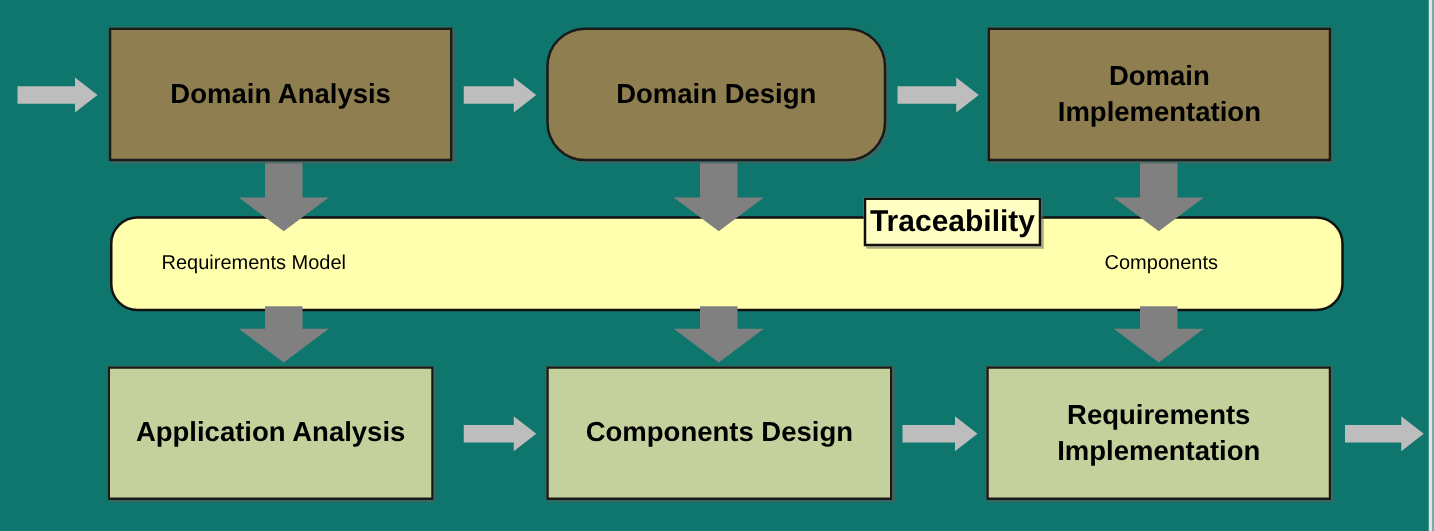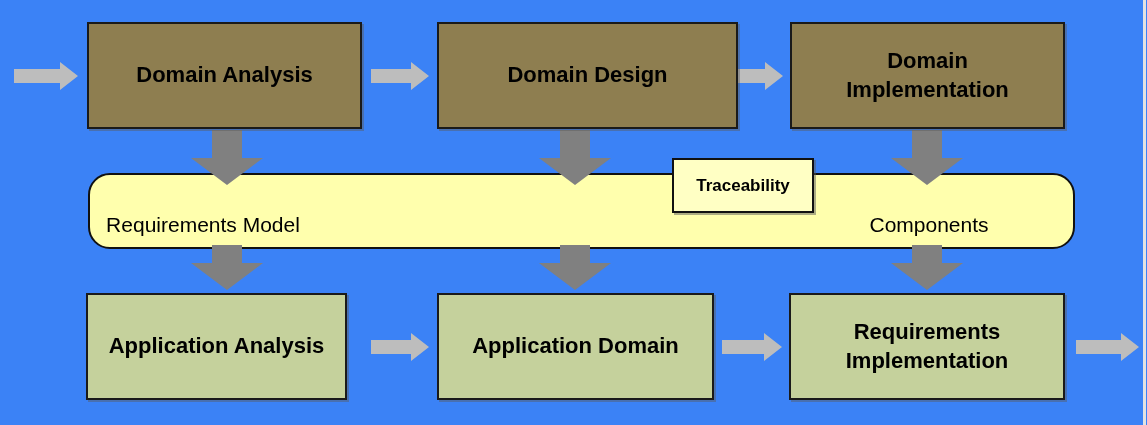--- a/index.html
+++ b/index.html
@@ -1,17 +1,17 @@
 <!DOCTYPE html>
 <html style="--c-domain_box: #8E7E50; --c-application_box: #C5D19C; --c-artifact_band: #FFFFAD; --c-traceability_tag: #FFFFC4; --c-arrow_dark: #808080; --c-arrow_light: #BDBDBD; --c-page_edge: #e2e2e2;"><head>
 <meta charset="utf-8">
 <style>
   html,body{margin:0;padding:0;background:#ffffff;}
   .canvas{
-    position:relative;width:1147px;height:425px;background:#3b82f6;
+    position:relative;width:1147px;height:425px;background:#0f766e;
     font-family:"Liberation Sans", sans-serif;overflow:hidden;
   }
   .phase-box{
     position:absolute;box-sizing:border-box;
     border:2px solid #1a1a1a;
     display:flex;align-items:center;justify-content:center;text-align:center;
     font-weight:bold;font-size:22px;line-height:1.3;color:#000;
     white-space:pre-line;
     box-shadow:2px 2px 0 rgba(90,90,90,0.45);
     z-index:3;
@@ -19,30 +19,30 @@
   .domain-box{background:var(--c-domain_box,#8E7E50);}
   .application-box{background:var(--c-application_box,#C5D19C);}
   .artifact-band{
     position:absolute;box-sizing:border-box;
     left:88px;top:173px;width:987px;height:76px;
     background:var(--c-artifact_band,#FFFFAD);
     border:2px solid #111;border-radius:22px;
     z-index:1;
   }
   .artifact-label{
-    position:absolute;top:225px;transform:translate(-50%,-50%);
-    font-size:21px;color:#000;white-space:nowrap;z-index:3;
+    position:absolute;top:211px;transform:translate(-50%,-50%);
+    font-size:16px;color:#000;white-space:nowrap;z-index:3;
   }
   .traceability-tag{
     position:absolute;box-sizing:border-box;
-    left:672px;top:158px;width:142px;height:55px;
+    left:691px;top:158px;width:142px;height:39px;
     background:var(--c-traceability_tag,#FFFFC4);
     border:2px solid #111;
     display:flex;align-items:center;justify-content:center;
-    font-weight:bold;font-size:17px;color:#000;
+    font-weight:bold;font-size:24px;color:#000;
     box-shadow:2px 2px 0 rgba(90,90,90,0.5);
     z-index:4;
   }
   .arrow-layer{position:absolute;left:0;top:0;z-index:2;}
   .arrow-dark{fill:var(--c-arrow_dark,#808080);}
   .arrow-light{fill:var(--c-arrow_light,#BDBDBD);}
   .page-edge{
     position:absolute;left:1143px;top:0;width:3px;height:425px;
     background:var(--c-page_edge,#e2e2e2);z-index:0;
   }
@@ -69,27 +69,27 @@
     <polygon class="arrow-dark" points="212,130 242,130 242,158 263,158 227,185 191,158 212,158"></polygon>
     <polygon class="arrow-dark" points="560,130 590,130 590,158 611,158 575,185 539,158 560,158"></polygon>
     <polygon class="arrow-dark" points="912,130 942,130 942,158 963,158 927,185 891,158 912,158"></polygon>
 
     <polygon class="arrow-dark" points="212,245 242,245 242,263 263,263 227,290 191,263 212,263"></polygon>
     <polygon class="arrow-dark" points="560,245 590,245 590,263 611,263 575,290 539,263 560,263"></polygon>
     <polygon class="arrow-dark" points="912,245 942,245 942,263 963,263 927,290 891,263 912,263"></polygon>
   </svg>
 
   <div class="phase-box domain-box" style="left:87px;top:22px;width:275px;height:107px;">Domain Analysis</div>
-  <div class="phase-box domain-box" style="left:437px;top:22px;width:301px;height:107px;">Domain Design</div>
+  <div class="phase-box domain-box" style="left:437px;top:22px;width:272px;height:107px;border-radius:31px;">Domain Design</div>
   <div class="phase-box domain-box" style="left:790px;top:22px;width:275px;height:107px;">Domain
 Implementation</div>
 
   <span class="artifact-label" style="left:203px;">Requirements Model</span>
   <span class="artifact-label" style="left:929px;">Components</span>
 
   <div class="traceability-tag">Traceability</div>
 
   <div class="phase-box application-box" style="left:86px;top:293px;width:261px;height:107px;">Application Analysis</div>
-  <div class="phase-box application-box" style="left:437px;top:293px;width:277px;height:107px;">Application Domain</div>
+  <div class="phase-box application-box" style="left:437px;top:293px;width:277px;height:107px;">Components Design</div>
   <div class="phase-box application-box" style="left:789px;top:293px;width:276px;height:107px;">Requirements
 Implementation</div>
 
 </div>
 
 </body></html>

